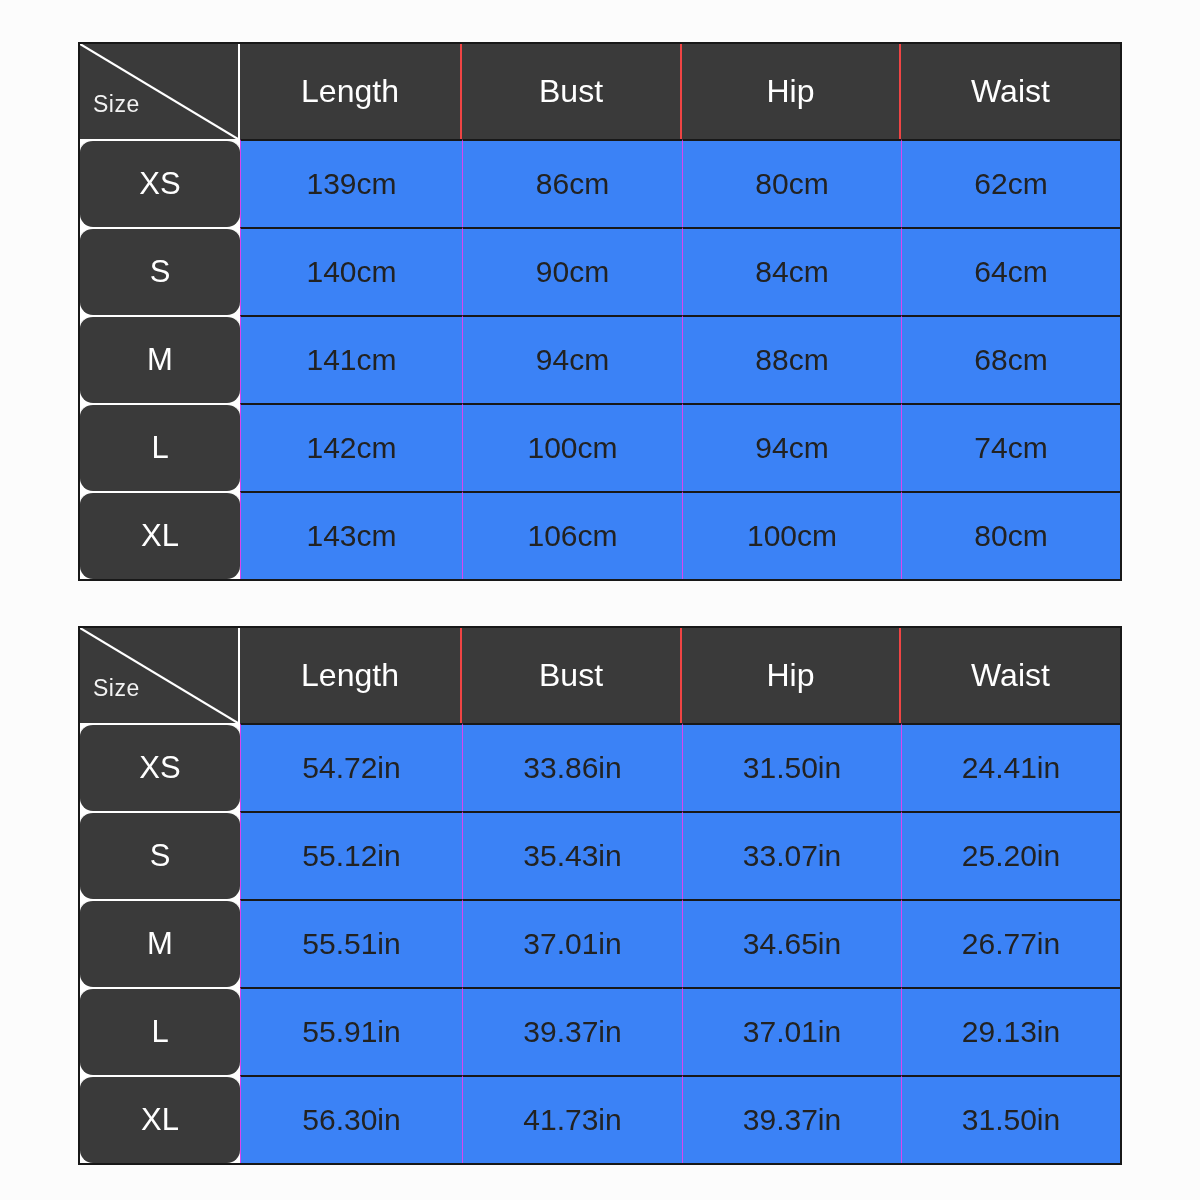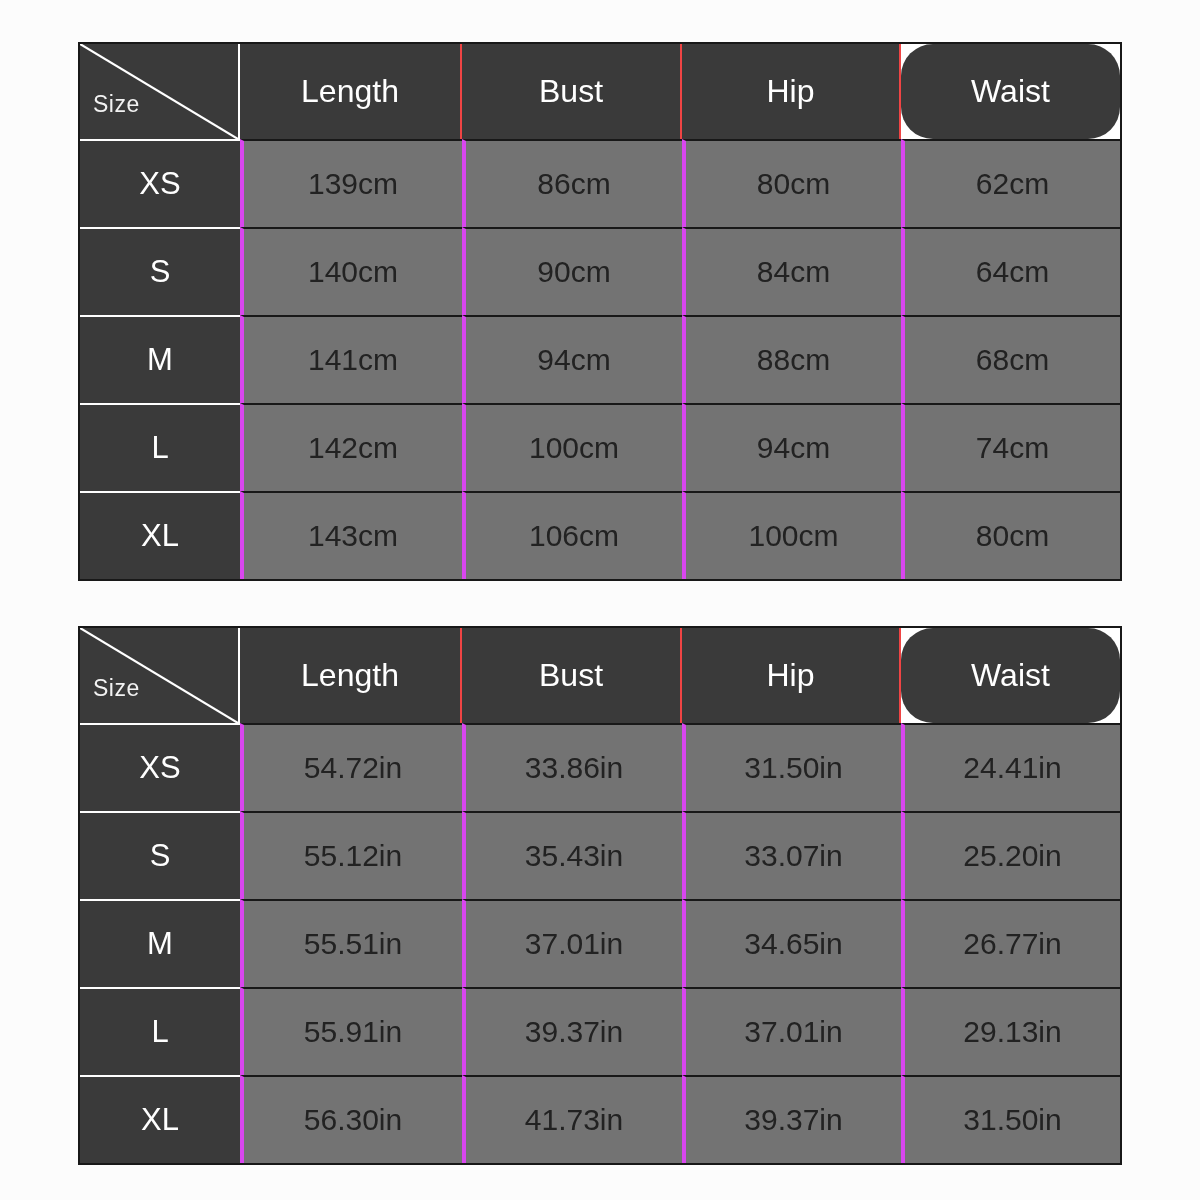--- a/index.html
+++ b/index.html
@@ -47,33 +47,34 @@
   .size-table th {
     background: #3a3a3a;
     color: #ffffff;
     font-weight: 400;
   }
   .size-table thead th {
     height: 95px;
     font-size: 32px;
     border-right: 2px solid #ef4444;
   }
-  .size-table thead th:last-child { border-right: none; border-radius: 32px; }
+  .size-table thead th:last-child { border-right: none; }
   .size-table tbody th {
     height: 88px;
     font-size: 31px;
     border-top: 2px solid #ffffff;
+    border-radius: 13px;
   }
   
   .size-table td {
     height: 88px;
-    background: #737373;
+    background: #3b82f6;
     color: #222222;
     font-size: 30px;
-    border-left: 4px solid #d946ef;
+    border-left: 1px solid #d946ef;
     border-top: 2px solid #181818;
   }
   
   .size-table th.corner {
     position: relative;
     border-right: 2px solid #ffffff;
   }
   .corner-diag {
     position: absolute;
     left: 0; top: 0;

